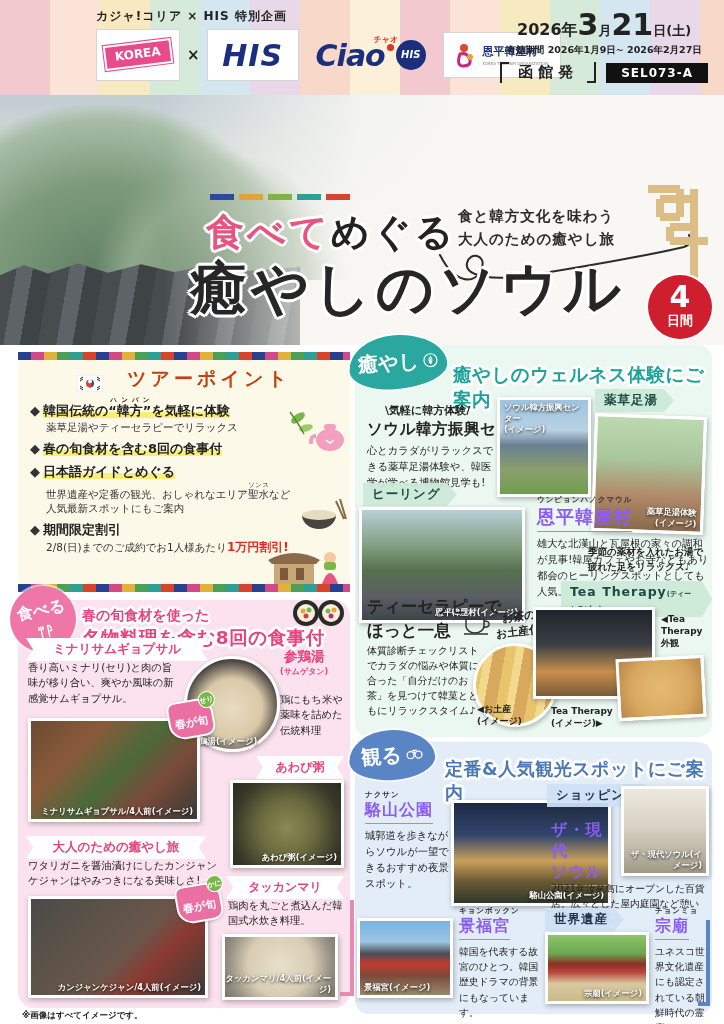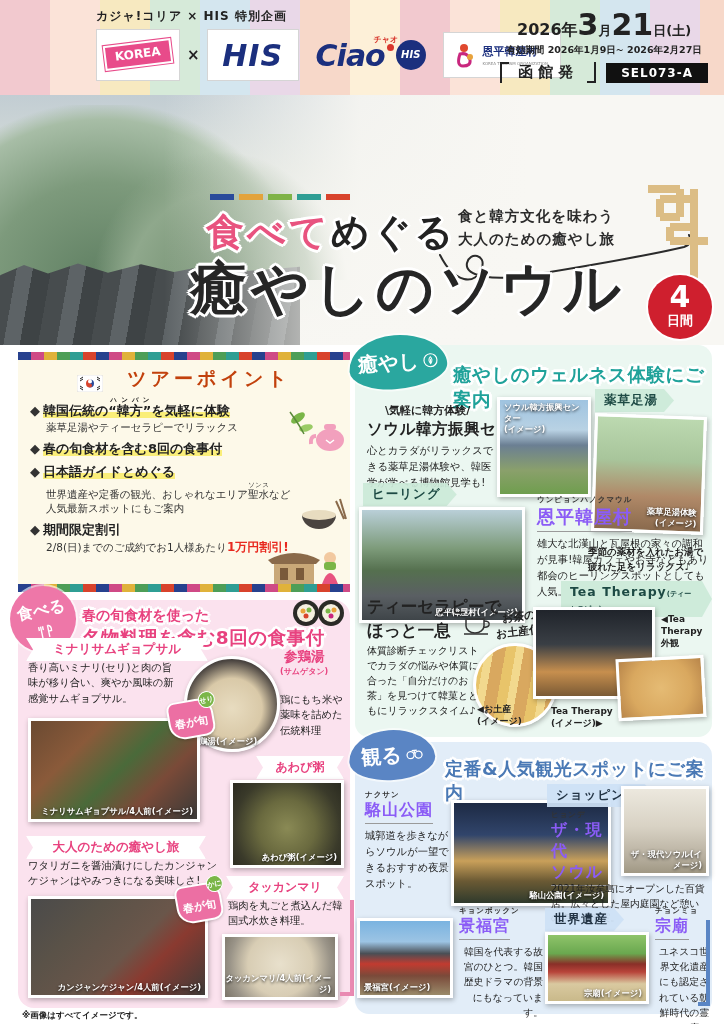--- a/index.html
+++ b/index.html
@@ -172,21 +172,21 @@
   .naksan { position:absolute; left:10px; top:48px; width:84px; }
   .bubble { position:absolute; background:#fff; border:1.5px solid #333; border-radius:14px;
     padding:4px 5px; font-size:9.5px; font-weight:bold; text-align:center; white-space:pre-line; }
   .hyundai { position:absolute; left:196px; top:68px; width:66px; }
   .hy-desc { position:absolute; left:196px; top:140px; width:158px; font-size:9.8px; line-height:1.5; color:#222; }
   .gyeongbok { position:absolute; left:104px; top:164px; width:84px; }
   .jongmyo { position:absolute; left:300px; top:164px; width:54px; }
   .bracket-blue { position:absolute; right:2px; top:178px; width:12px; height:86px;
     border-right:4px solid #5a85c4; border-bottom:4px solid #5a85c4; }
   .name-sm { font-size:16px; }
-  .desc-sm { font-size:9.8px;text-align:right; }
+  .desc-sm { font-size:9.8px; }
 </style>
 </head>
 <body>
 
 <div class="page">
 
   <div class="header">
     <div class="campaign">
       <div class="campaign-title">カジャ!コリア × HIS 特別企画</div>
       <div class="logo-row">

